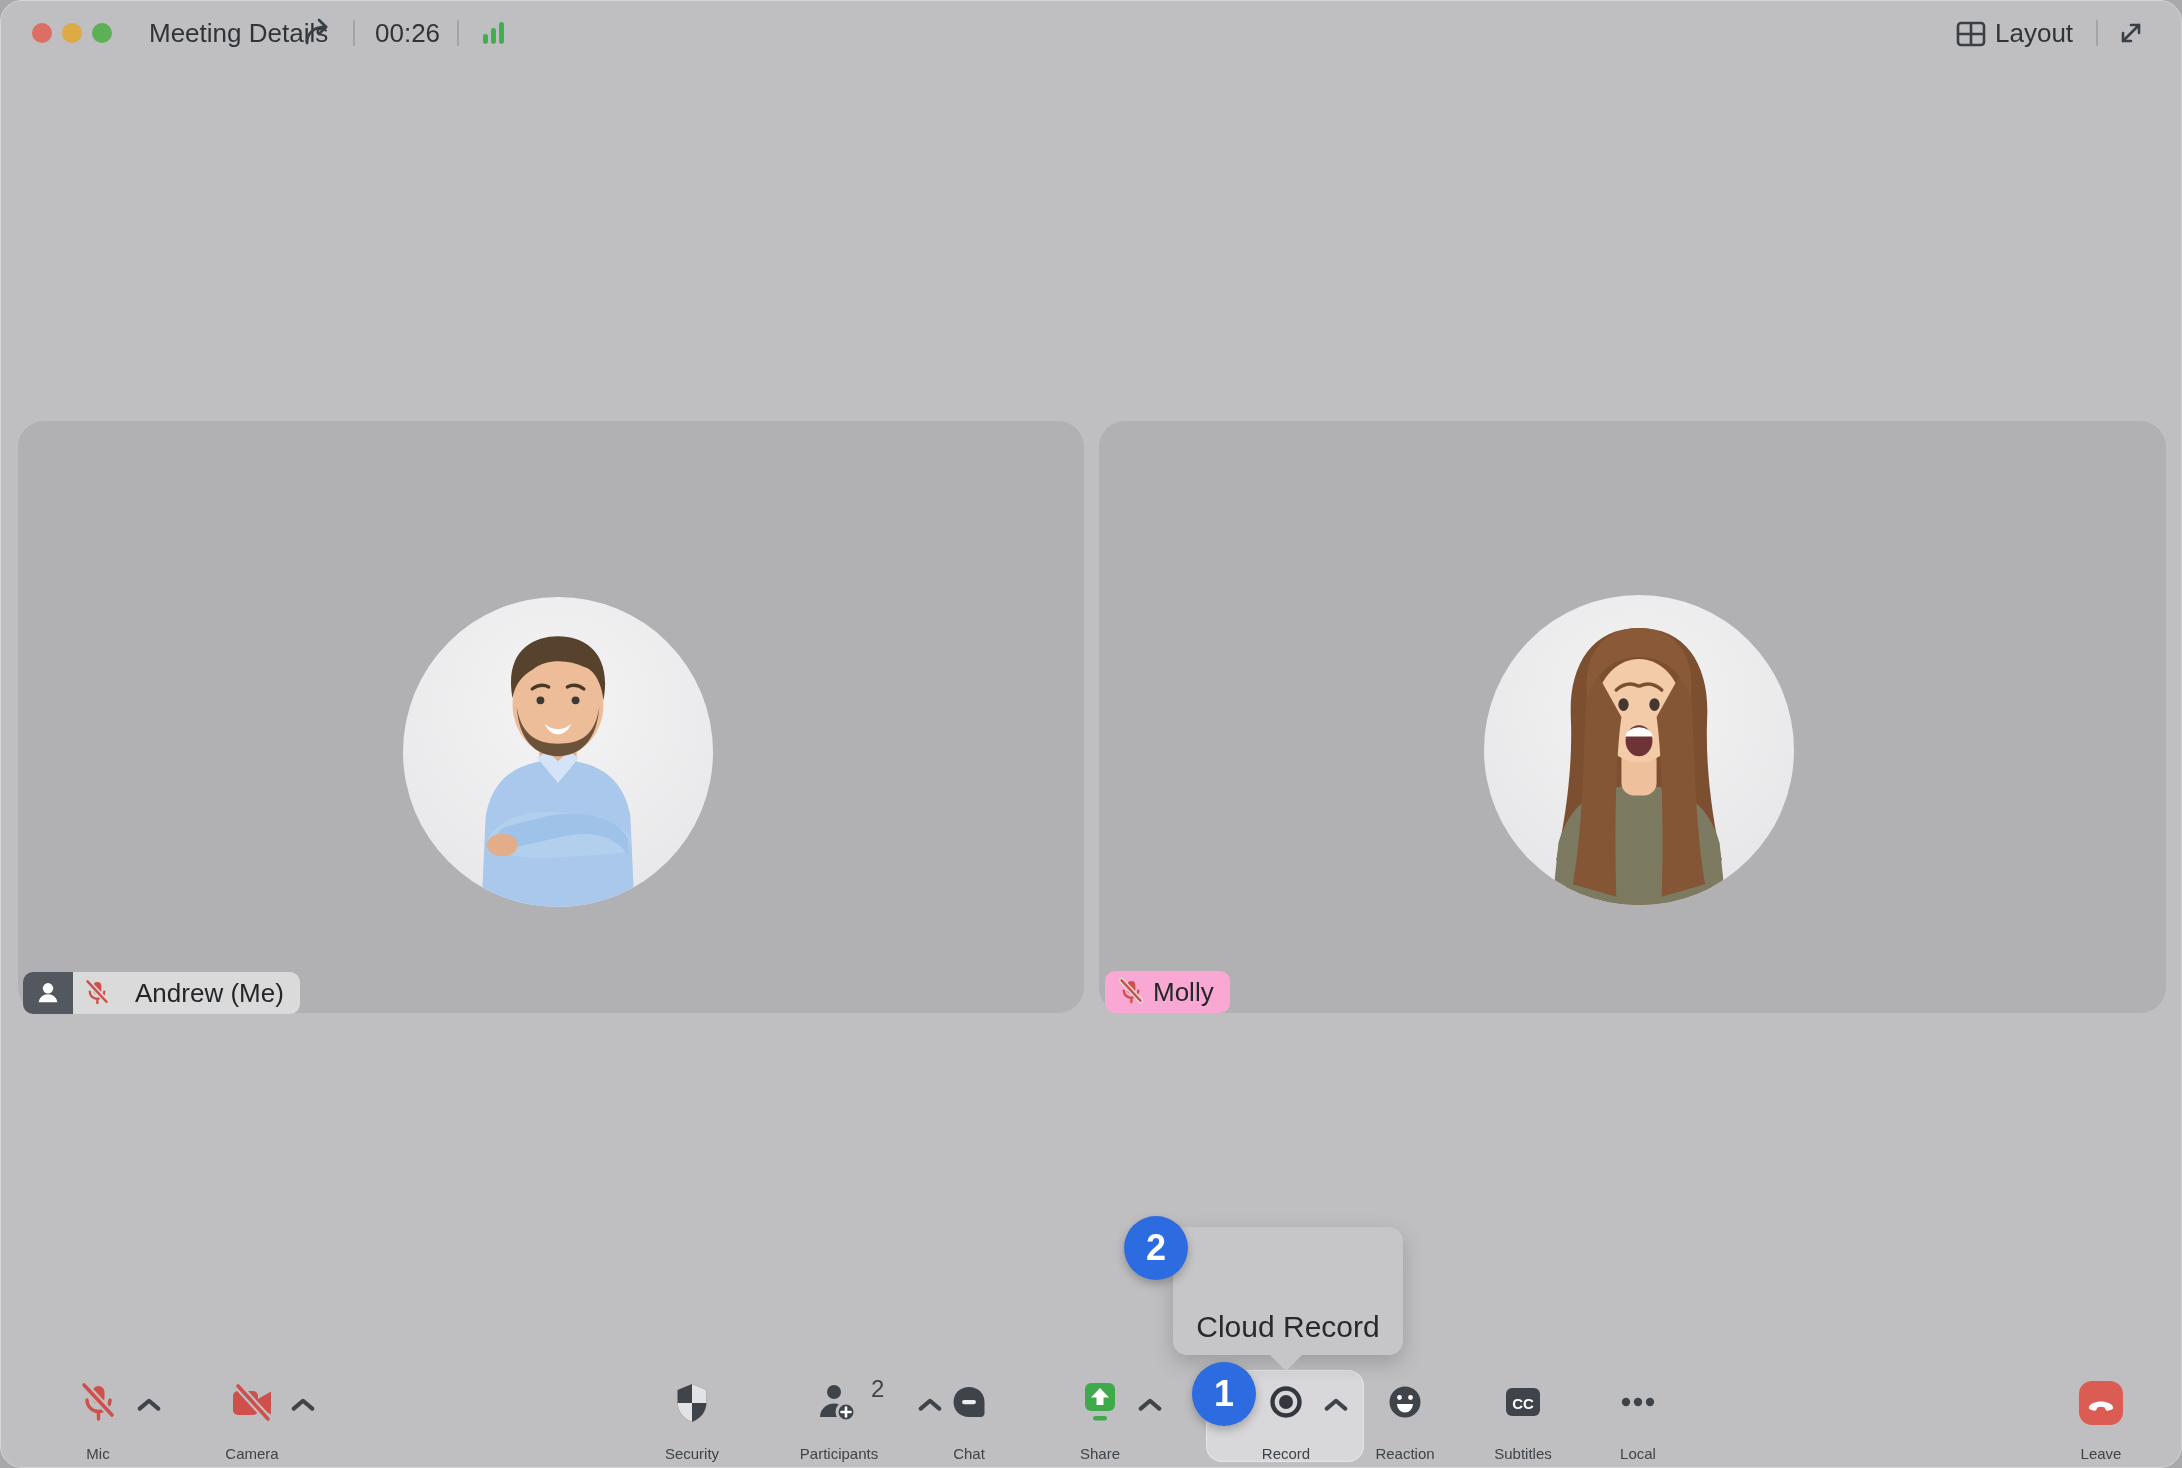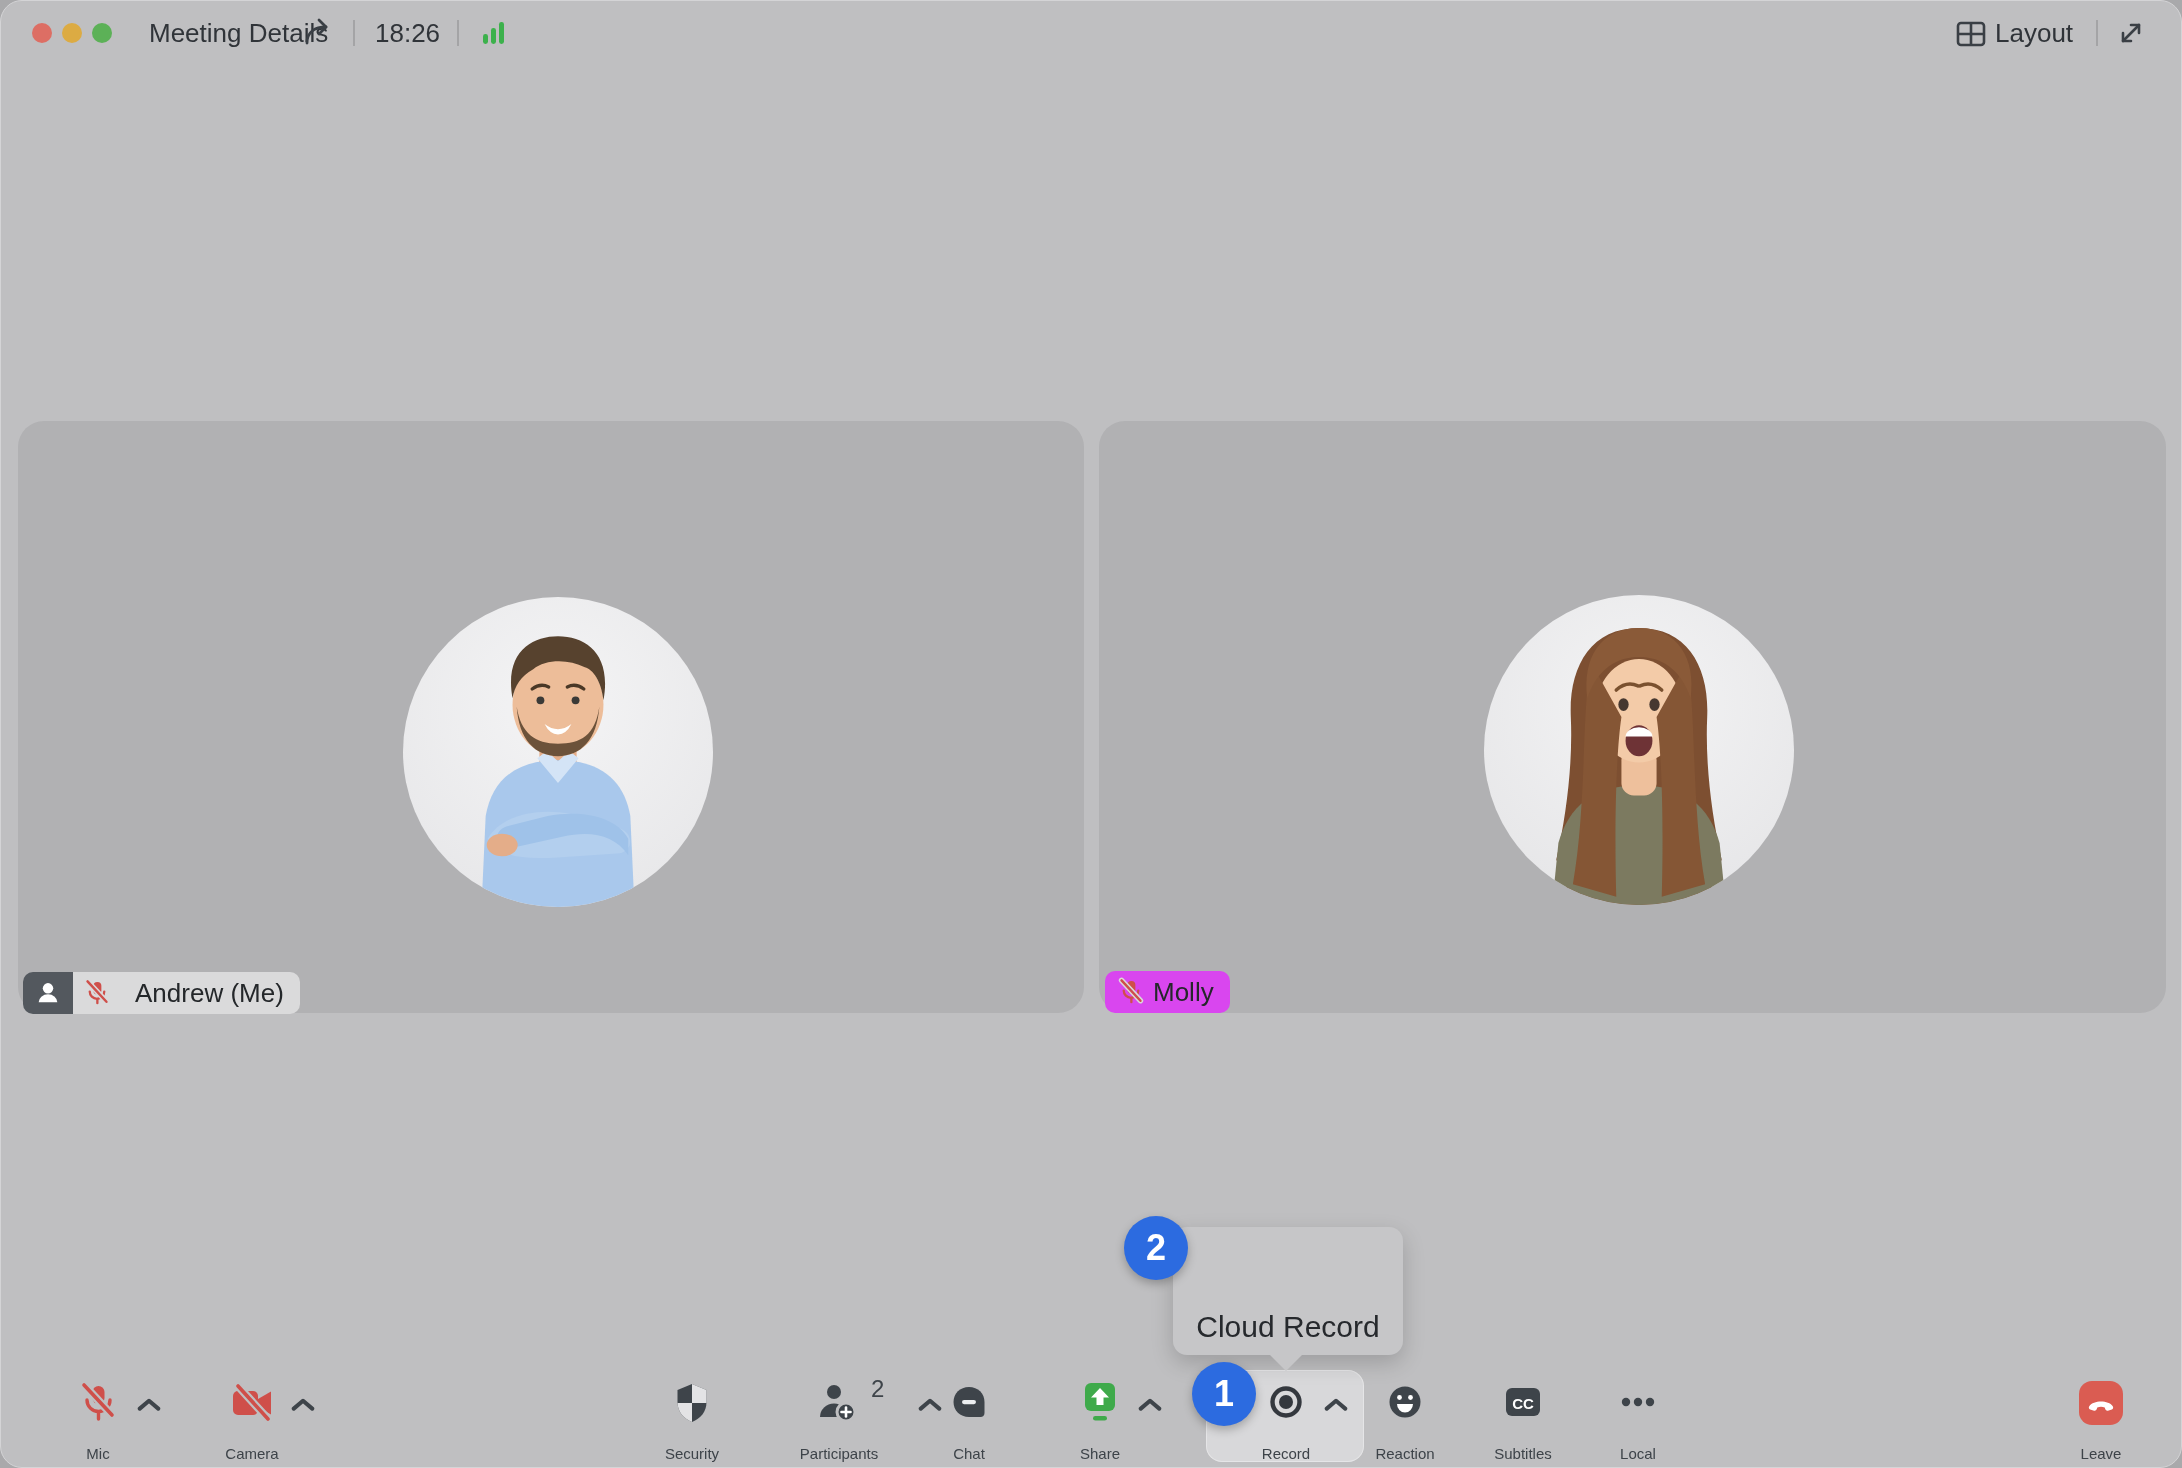--- a/index.html
+++ b/index.html
@@ -13,21 +13,21 @@
   .tb-icon{position:absolute;}
 
   
   .tile{position:absolute;top:420px;width:1066px;height:592px;background:#b1b1b3;border-radius:26px;}
   .avatar{position:absolute;width:310px;height:310px;}
 
   
   .nametag{position:absolute;height:42px;display:flex;align-items:stretch;}
   .tag-dark{width:50px;background:#53585e;border-radius:10px 0 0 10px;display:flex;align-items:center;justify-content:center;}
   .tag-light{background:#dadadb;display:flex;align-items:center;gap:22px;padding:0 16px 0 8px;border-radius:0 10px 10px 0;}
-  .tag-pill{background:#d946ef;display:flex;align-items:center;gap:6px;padding:0 16px 0 10px;border-radius:10px;}
+  .tag-pill{background:#f9a8d4;display:flex;align-items:center;gap:6px;padding:0 16px 0 10px;border-radius:10px;}
   .tag-name{font-size:26px;color:#24272a;}
 
   
   .titem{position:absolute;top:1381px;width:140px;display:flex;flex-direction:column;align-items:center;gap:21px;z-index:2;}
   .ticon{height:42px;display:flex;align-items:center;justify-content:center;}
   .tlabel{font-size:15px;color:#3d4349;white-space:nowrap;}
   .chev{position:absolute;top:1396px;z-index:2;}
   .sup-count{position:absolute;left:870px;top:1374px;font-size:24px;color:#3e444a;z-index:3;}
   #record-box{position:absolute;left:1205px;top:1369px;width:158px;height:92px;background:#d8d8da;border-radius:16px;z-index:1;box-shadow:0 0 0 1px rgba(255,255,255,.35) inset;}
   .leave-sq{width:44px;height:44px;background:#da5c52;border-radius:13px;display:flex;align-items:center;justify-content:center;}
@@ -57,21 +57,21 @@
   <div class="tb-text tb-med" style="left:148px;">Meeting Details</div>
 
   <span class="tb-icon" style="left:300px;top:14px;">
     <svg width="36" height="36" viewBox="0 0 36 36" fill="none" stroke="#3a3f45" stroke-width="2.8" stroke-linecap="round" stroke-linejoin="round">
       <path d="M6 28 C6 17 14 12 25 12"></path>
       <path d="M18 5 L25 12 L18 19"></path>
     </svg>
   </span>
 
   <div class="tb-div" style="left:352px;"></div>
-  <div class="tb-text" style="left:374px;">18:26</div>
+  <div class="tb-text" style="left:374px;">00:26</div>
   <div class="tb-div" style="left:456px;"></div>
 
   <span class="tb-icon" style="left:482px;top:20px;">
     <svg width="24" height="24" viewBox="0 0 24 24">
       <rect x="0" y="13" width="5" height="10" rx="2.4" fill="#3cb14c"></rect>
       <rect x="8" y="7" width="5" height="16" rx="2.4" fill="#3cb14c"></rect>
       <rect x="16" y="1" width="5" height="22" rx="2.4" fill="#3cb14c"></rect>
     </svg>
   </span>
 

